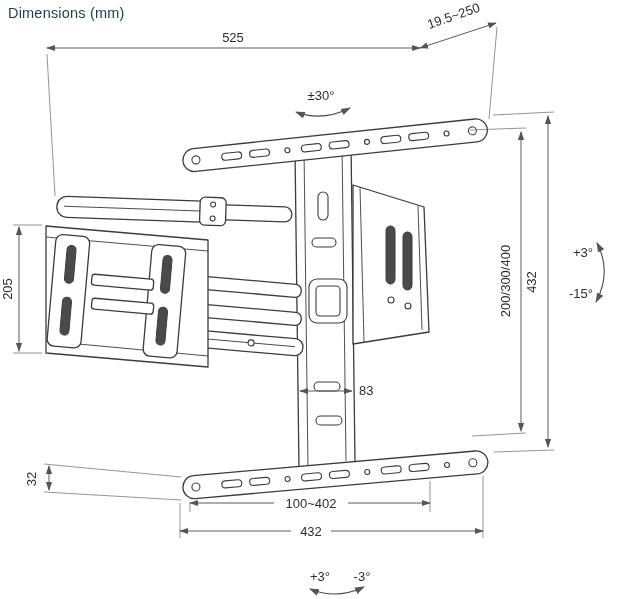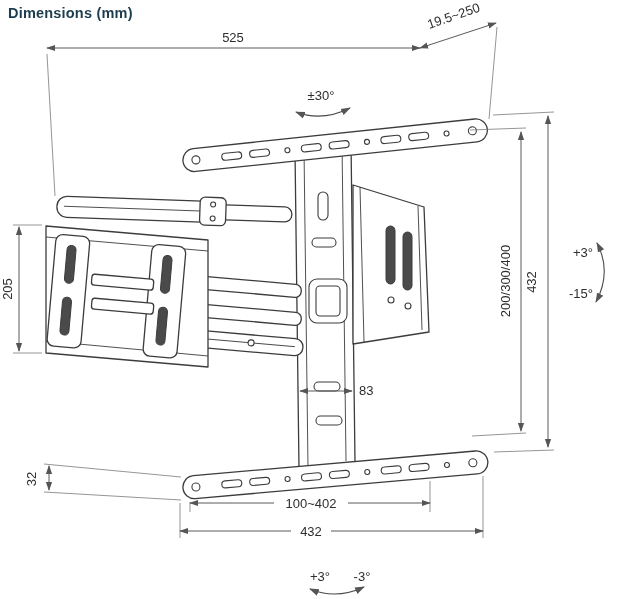--- a/index.html
+++ b/index.html
@@ -9,21 +9,21 @@
     height: 599px;
     background: #ffffff;
     overflow: hidden;
     font-family: "Liberation Sans", sans-serif;
   }
   .page-title {
     position: absolute;
     top: 5px;
     left: 8px;
     font-size: 14.5px;
-    font-weight: 700;
+    font-weight: 400;
     letter-spacing: .2px;
     color: #1c3d4d;
   }
   svg { position: absolute; top: 0; left: 0; }
   .dim-line  { stroke: #5a5a5a; stroke-width: 1;   fill: none; }
   .ext-line  { stroke: #7a7a7a; stroke-width: 0.8; fill: none; }
   .arc-line  { stroke: #4a4a4a; stroke-width: 1.1; fill: none; }
   .draw      { stroke: #3c3c3c; stroke-width: 1.3; fill: #ffffff; stroke-linejoin: round; }
   .draw-thin { stroke: #3c3c3c; stroke-width: 0.9; fill: none; }
   .slot      { stroke: #3c3c3c; stroke-width: 1.1; fill: #ffffff; }

